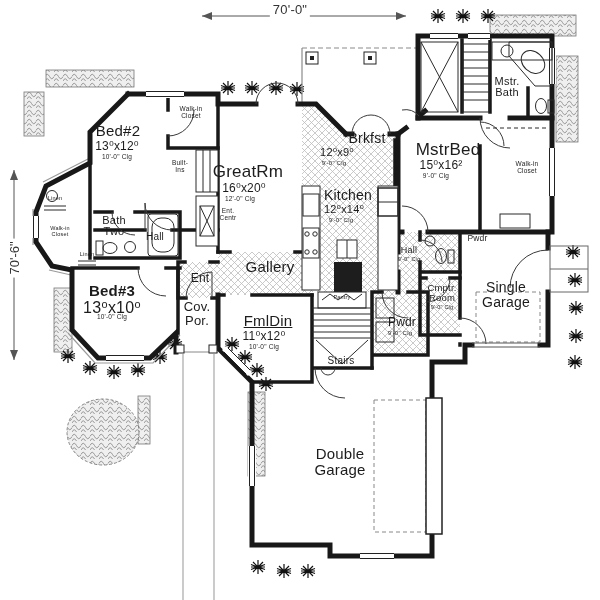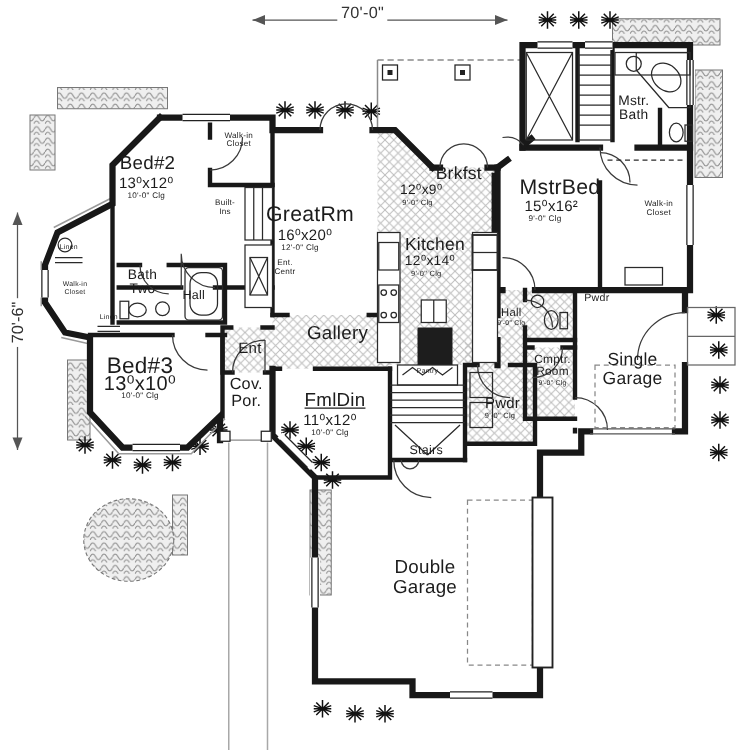--- a/index.html
+++ b/index.html
@@ -281,21 +281,21 @@
   <div class="lbl" style="left:341px;top:217px;font-size:6px;">9'-0" Clg</div>
 
   <div class="lbl" style="left:114px;top:215px;font-size:11px;">Bath
 Two</div>
   <div class="lbl" style="left:155px;top:232px;font-size:10px;">Hall</div>
   <div class="lbl" style="left:55px;top:196px;font-size:5.5px;">Linen</div>
   <div class="lbl" style="left:60px;top:226px;font-size:5.5px;">Walk-in
 Closet</div>
   <div class="lbl" style="left:87px;top:252px;font-size:5.5px;">Linen</div>
 
-  <div class="lbl" style="left:112px;top:283px;font-size:18px;">Bed#3</div>
+  <div class="lbl" style="left:112px;top:283px;font-size:15px;font-weight:bold;">Bed#3</div>
   <div class="lbl" style="left:112px;top:300px;font-size:16px;text-align:right;">13⁰x10⁰</div>
   <div class="lbl" style="left:112px;top:314px;font-size:6.5px;">10'-0" Clg</div>
 
   <div class="lbl" style="left:270px;top:259px;font-size:15px;">Gallery</div>
   <div class="lbl" style="left:200px;top:272px;font-size:12px;">Ent</div>
   <div class="lbl" style="left:197px;top:300px;font-size:13px;">Cov.
 Por.</div>
 
   <div class="lbl" style="left:268px;top:313px;font-size:15px;text-decoration:underline;">FmlDin</div>
   <div class="lbl" style="left:264px;top:330px;font-size:12px;">11⁰x12⁰</div>

